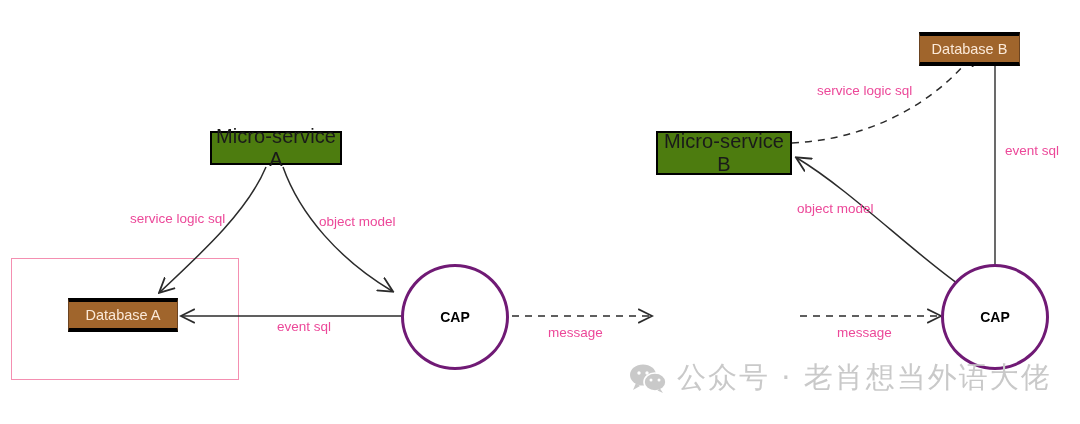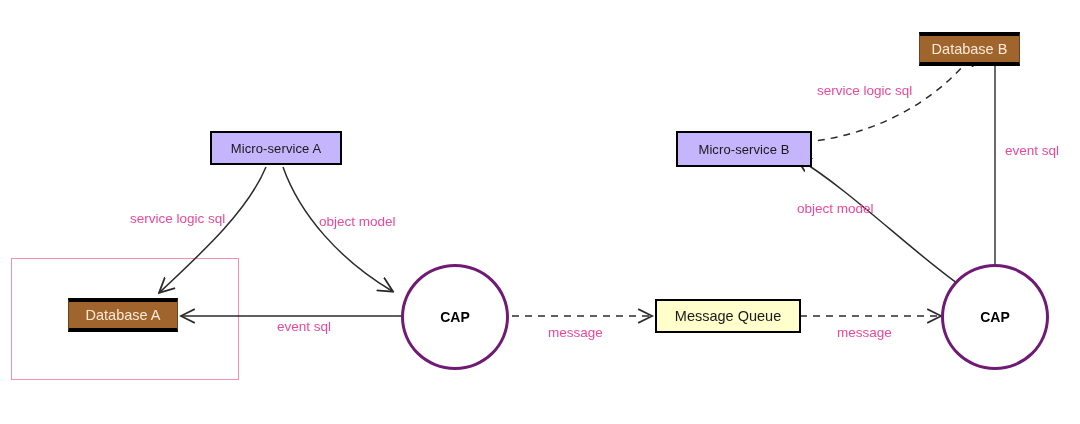--- a/index.html
+++ b/index.html
@@ -30,23 +30,23 @@
   }
   .node {
     position: absolute;
     box-sizing: border-box;
     display: flex;
     align-items: center;
     justify-content: center;
     text-align: center;
   }
   .node-service {
-    background: #c4b5fd;
+    background: #4d7c0f;
     border: 2.5px solid #000000;
-    font-size: 13px;
+    font-size: 20px;
     color: #1a1a1a;
     letter-spacing: 0.1px;
   }
   .node-queue {
     background: #ffffcc;
     border: 2.5px solid #000000;
     font-size: 14.5px;
     color: #1a1a1a;
   }
   .node-db {
@@ -149,26 +149,40 @@
   <div class="edge-label" style="left:837px; top:325px;">message</div>
 
   <div class="edge-label" style="left:817px; top:83px;">service logic sql</div>
 
   <div class="edge-label" style="left:1005px; top:143px;">event sql</div>
 
   <div class="edge-label" style="left:797px; top:201px;">object model</div>
 
   <div class="node node-service" style="left:210px; top:131px; width:132px; height:34px;">Micro-service A</div>
 
-  <div class="node node-service" style="left:656px; top:131px; width:136px; height:36px;margin-left:20px;">Micro-service B</div>
+  <div class="node node-service" style="left:656px; top:131px; width:136px; height:44px;">Micro-service B</div>
 
   <div class="node node-db" style="left:68px; top:298px; width:110px; height:34px;text-align:center;">Database A</div>
 
   <div class="node node-db" style="left:919px; top:10px; width:101px; height:34px;margin-top:22px;">Database B</div>
 
   <div class="node node-cap" style="left:401px; top:264px; width:108px; height:106px;">CAP</div>
 
   <div class="node node-cap" style="left:941px; top:264px; width:108px; height:106px;">CAP</div>
 
-  <div class="node node-queue" style="left:655px; top:299px; width:146px; height:34px;">Message Queue</div>
 
+  <div class="watermark" style="left:629px; top:358px;">
+    <span class="wechat-icon">
+      <svg viewBox="0 0 38 30" width="38" height="30" aria-hidden="true">
+        <ellipse cx="14" cy="12" rx="13" ry="10.5" fill="#c9c9c9"></ellipse>
+        <path d="M 7 20 L 4 27 L 11 23 Z" fill="#c9c9c9"></path>
+        <ellipse cx="26" cy="19" rx="11" ry="9" fill="#c9c9c9" stroke="#ffffff" stroke-width="1.6"></ellipse>
+        <path d="M 31 25.5 L 34 30 L 28.5 27.5 Z" fill="#c9c9c9"></path>
+        <circle cx="10" cy="10" r="1.7" fill="#ffffff"></circle>
+        <circle cx="18" cy="10" r="1.7" fill="#ffffff"></circle>
+        <circle cx="22" cy="17" r="1.5" fill="#ffffff"></circle>
+        <circle cx="30" cy="17" r="1.5" fill="#ffffff"></circle>
+      </svg>
+    </span>
+    <span class="watermark-text">公众号 · 老肖想当外语大佬</span>
+  </div>
 
 </div>
 
 </body></html>

